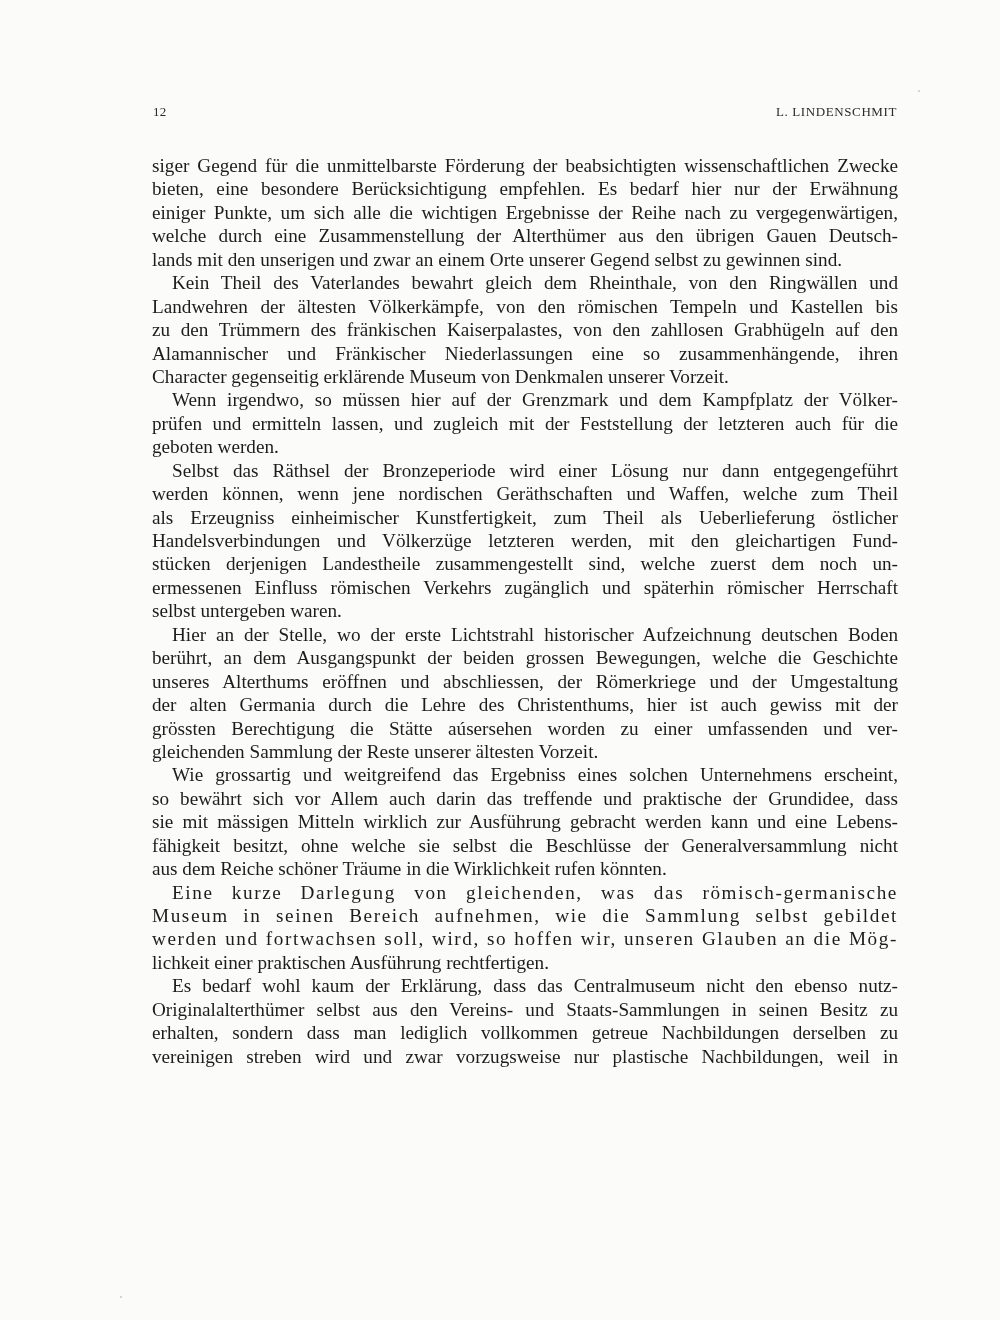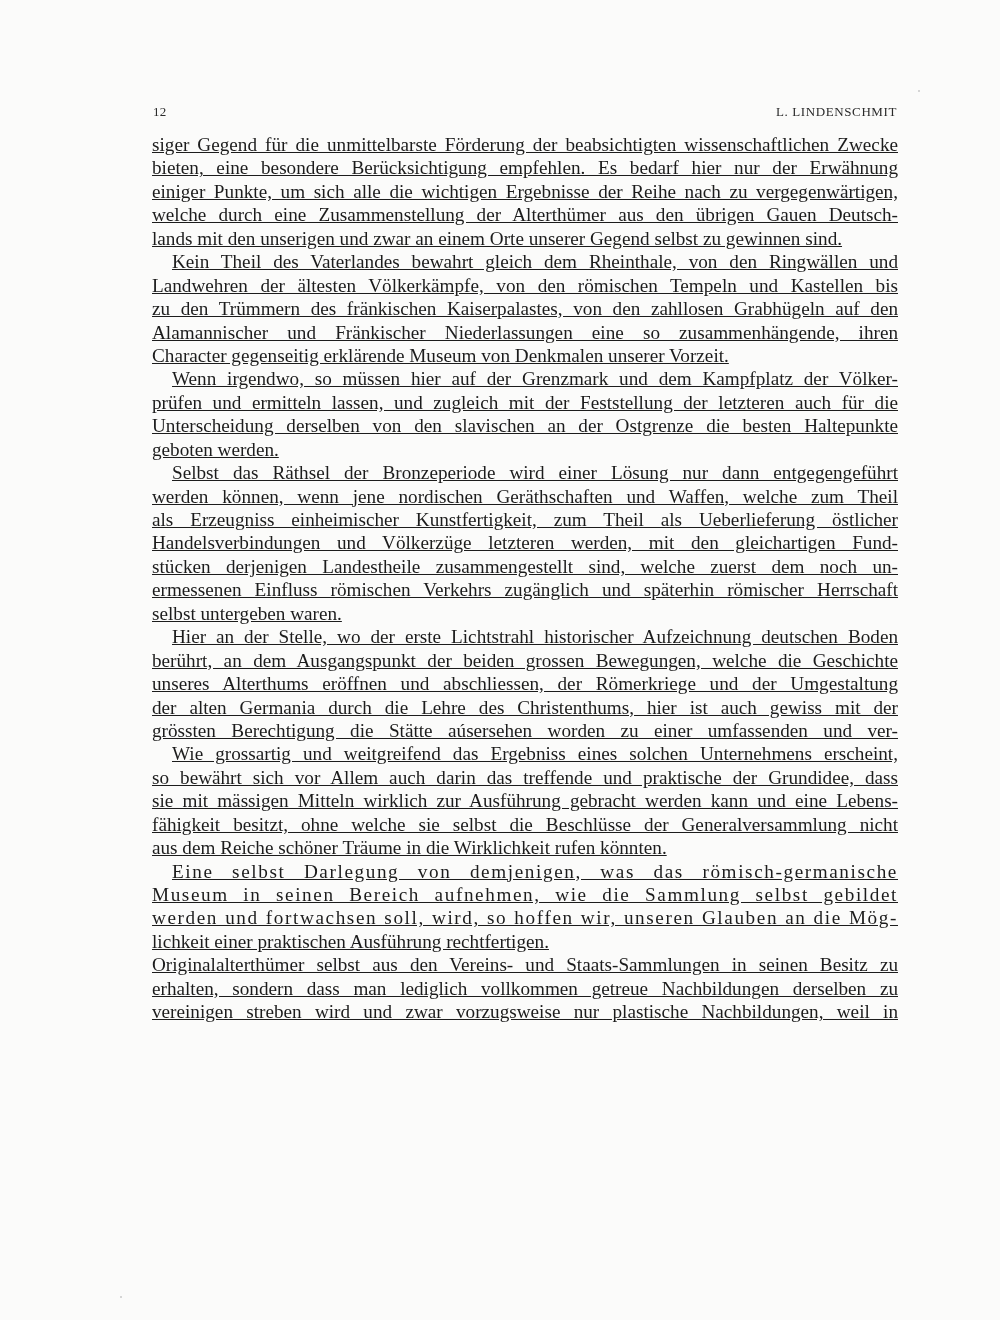--- a/index.html
+++ b/index.html
@@ -37,30 +37,29 @@
       top: 0;
     }
     .author-head {
       position: absolute;
       right: 0;
       top: 0;
       letter-spacing: 0.6px;
     }
     .body-text {
       position: absolute;
-      top: 133px;
+      top: 154px;
       left: 152px;
       width: 746px;
       font-size: 19.2px;
       line-height: 23.45px;
       font-family: "Liberation Serif", "DejaVu Serif", serif;
       font-stretch: condensed;
       text-align: justify;
       hyphens: none;
-      text-decoration: underline;
     }
     .line {
       display: block;
       white-space: nowrap;
       text-align: justify;
       text-align-last: justify;
       height: 23.45px;
       overflow: visible;
       transform-origin: left center;
     }
@@ -100,53 +99,54 @@
       <div class="paragraph">
         <span class="line indent">Kein Theil des Vaterlandes bewahrt gleich dem Rheinthale, von den Ringwällen und</span>
         <span class="line">Landwehren der ältesten Völkerkämpfe, von den römischen Tempeln und Kastellen bis</span>
         <span class="line">zu den Trümmern des fränkischen Kaiserpalastes, von den zahllosen Grabhügeln auf den</span>
         <span class="line">Alamannischer und Fränkischer Niederlassungen eine so zusammenhängende, ihren</span>
         <span class="line last">Character gegenseitig erklärende Museum von Denkmalen unserer Vorzeit.</span>
       </div>
       <div class="paragraph">
         <span class="line indent">Wenn irgendwo, so müssen hier auf der Grenzmark und dem Kampfplatz der Völker-</span>
         <span class="line">prüfen und ermitteln lassen, und zugleich mit der Feststellung der letzteren auch für die</span>
-        <span class="line">Unterscheidung derselben von den slavischen an der Ostgrenze die besten Haltepunkte</span>
         <span class="line last">geboten werden.</span>
       </div>
       <div class="paragraph">
         <span class="line indent">Selbst das Räthsel der Bronzeperiode wird einer Lösung nur dann entgegengeführt</span>
         <span class="line">werden können, wenn jene nordischen Geräthschaften und Waffen, welche zum Theil</span>
         <span class="line">als Erzeugniss einheimischer Kunstfertigkeit, zum Theil als Ueberlieferung östlicher</span>
         <span class="line">Handelsverbindungen und Völkerzüge letzteren werden, mit den gleichartigen Fund-</span>
         <span class="line">stücken derjenigen Landestheile zusammengestellt sind, welche zuerst dem noch un-</span>
         <span class="line">ermessenen Einfluss römischen Verkehrs zugänglich und späterhin römischer Herrschaft</span>
         <span class="line last">selbst untergeben waren.</span>
       </div>
       <div class="paragraph">
         <span class="line indent">Hier an der Stelle, wo der erste Lichtstrahl historischer Aufzeichnung deutschen Boden</span>
         <span class="line">berührt, an dem Ausgangspunkt der beiden grossen Bewegungen, welche die Geschichte</span>
         <span class="line">unseres Alterthums eröffnen und abschliessen, der Römerkriege und der Umgestaltung</span>
         <span class="line">der alten Germania durch die Lehre des Christenthums, hier ist auch gewiss mit der</span>
         <span class="line">grössten Berechtigung die Stätte aúsersehen worden zu einer umfassenden und ver-</span>
+        <span class="line last">gleichenden Sammlung der Reste unserer ältesten Vorzeit.</span>
       </div>
       <div class="paragraph">
         <span class="line indent">Wie grossartig und weitgreifend das Ergebniss eines solchen Unternehmens erscheint,</span>
         <span class="line">so bewährt sich vor Allem auch darin das treffende und praktische der Grundidee, dass</span>
         <span class="line">sie mit mässigen Mitteln wirklich zur Ausführung gebracht werden kann und eine Lebens-</span>
         <span class="line">fähigkeit besitzt, ohne welche sie selbst die Beschlüsse der Generalversammlung nicht</span>
         <span class="line last">aus dem Reiche schöner Träume in die Wirklichkeit rufen könnten.</span>
       </div>
       <div class="paragraph">
-        <span class="line indent spaced">Eine selbst Darlegung von demjenigen, was das römisch-germanische</span>
+        <span class="line indent spaced">Eine kurze Darlegung von gleichenden, was das römisch-germanische</span>
         <span class="line spaced">Museum in seinen Bereich aufnehmen, wie die Sammlung selbst gebildet</span>
         <span class="line spaced">werden und fortwachsen soll, wird, so hoffen wir, unseren Glauben an die Mög-</span>
         <span class="line last">lichkeit einer praktischen Ausführung rechtfertigen.</span>
       </div>
       <div class="paragraph">
+        <span class="line indent">Es bedarf wohl kaum der Erklärung, dass das Centralmuseum nicht den ebenso nutz-</span>
         <span class="line">Originalalterthümer selbst aus den Vereins- und Staats-Sammlungen in seinen Besitz zu</span>
         <span class="line">erhalten, sondern dass man lediglich vollkommen getreue Nachbildungen derselben zu</span>
         <span class="line">vereinigen streben wird und zwar vorzugsweise nur plastische Nachbildungen, weil in</span>
       </div>
     </div>
 
   <span class="speck" style="left:918px; top:90px;"></span>
   <span class="speck" style="left:120px; top:1296px;"></span>
 </div>
 

